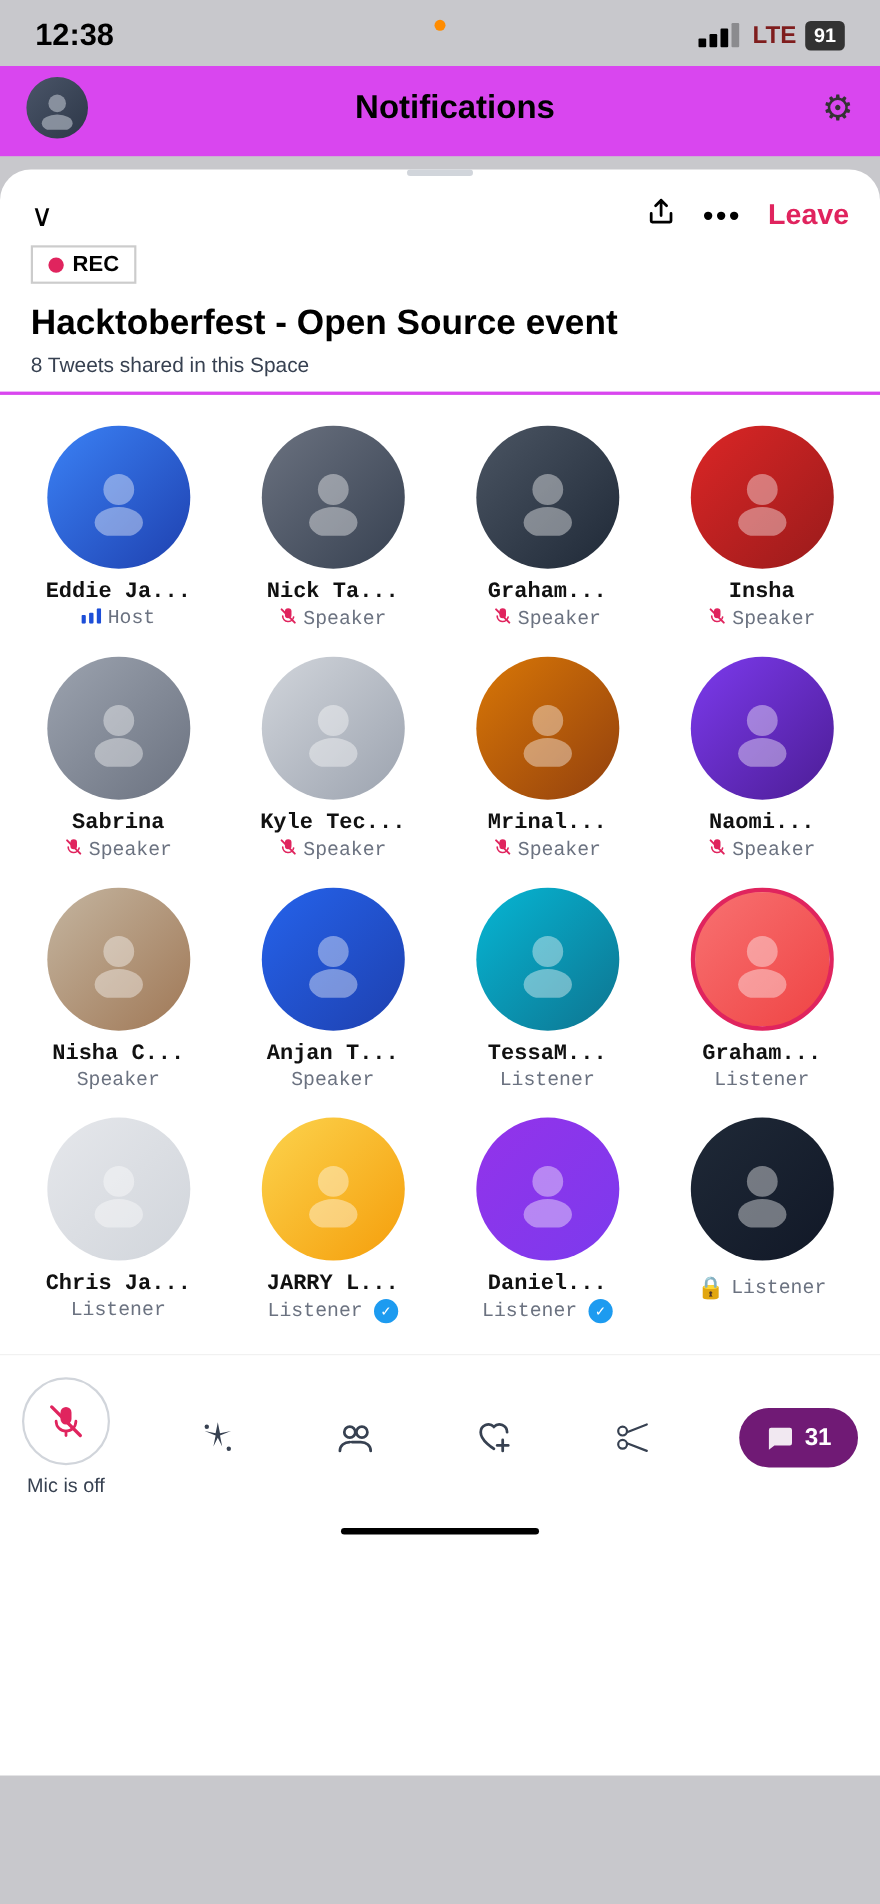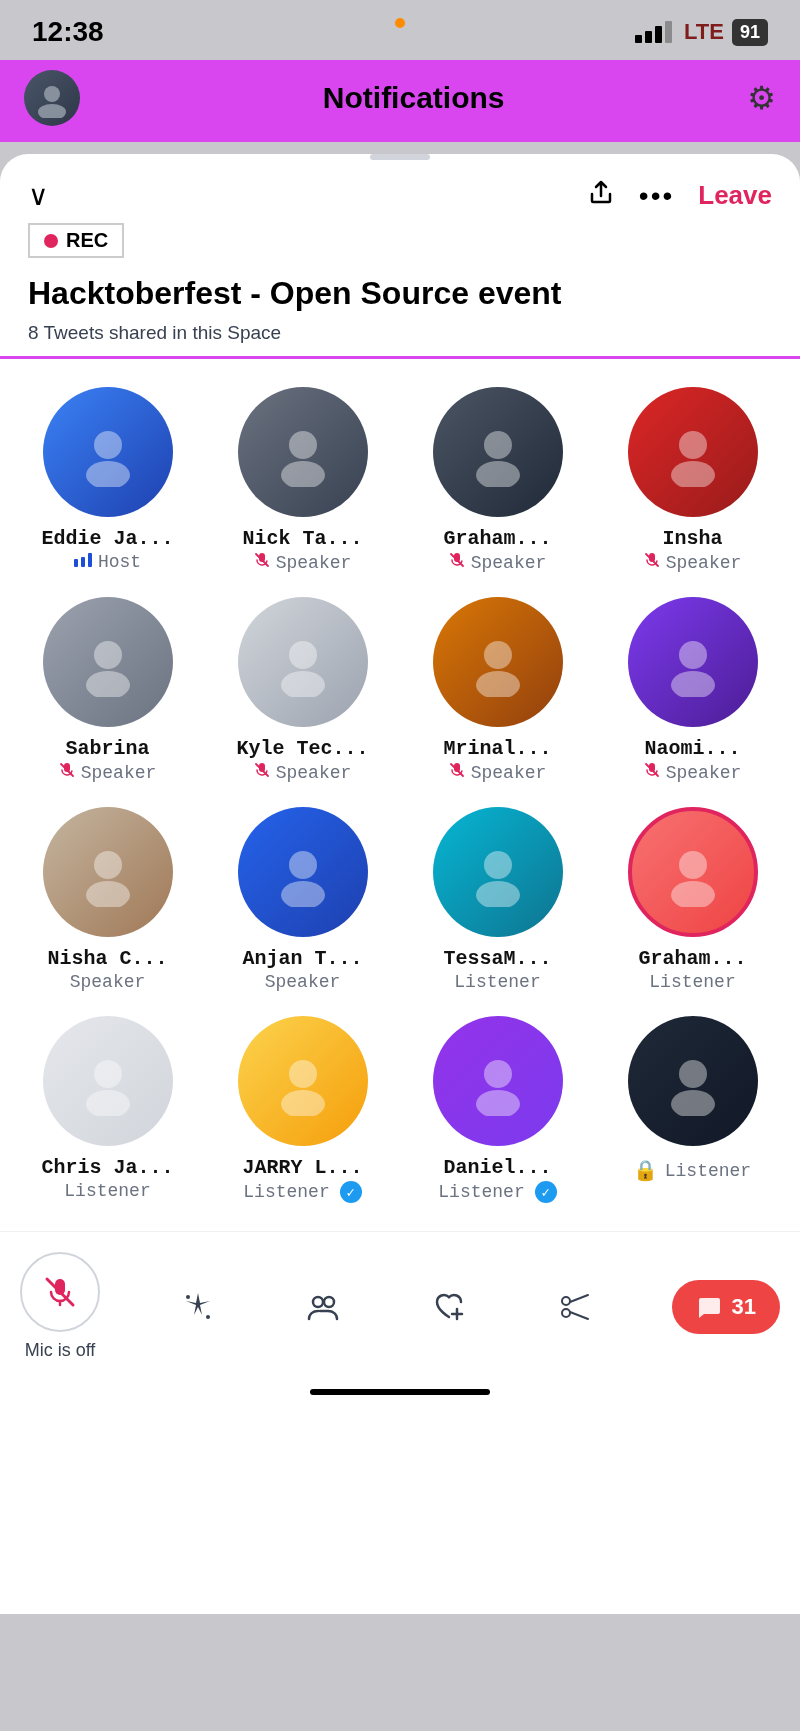--- a/index.html
+++ b/index.html
@@ -305,21 +305,21 @@
     }
     .toolbar-icon {
       display: flex;
       flex-direction: column;
       align-items: center;
       font-size: 30px;
       color: #374151;
       padding: 10px;
     }
     .chat-btn {
-      background: #ef4444;
+      background: #701a75;
       border-radius: 40px;
       display: flex;
       align-items: center;
       gap: 10px;
       padding: 14px 24px;
       color: #fff;
       font-size: 22px;
       font-weight: 700;
     }
     .home-indicator {

